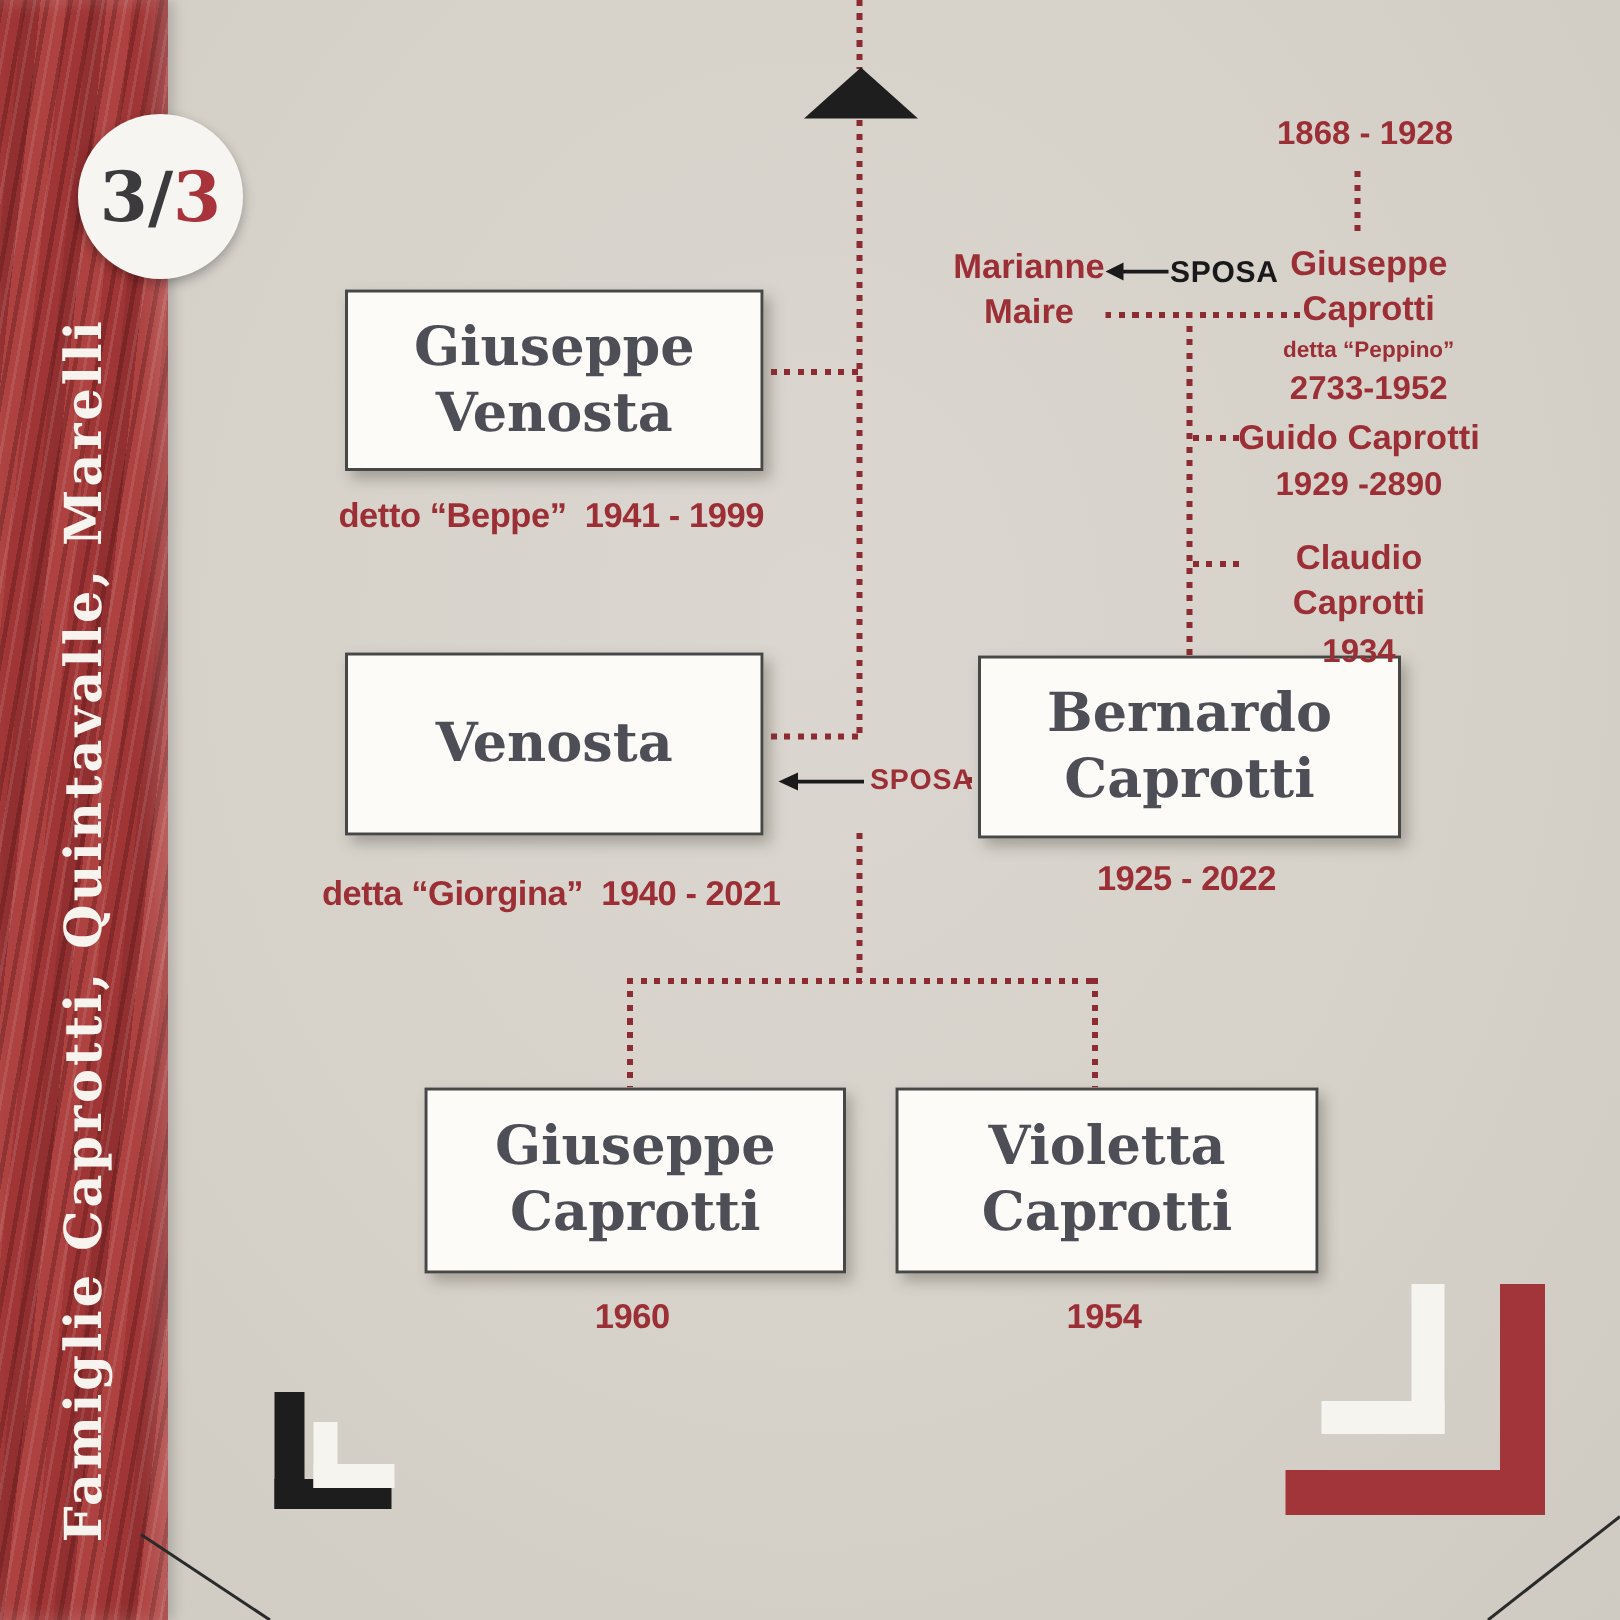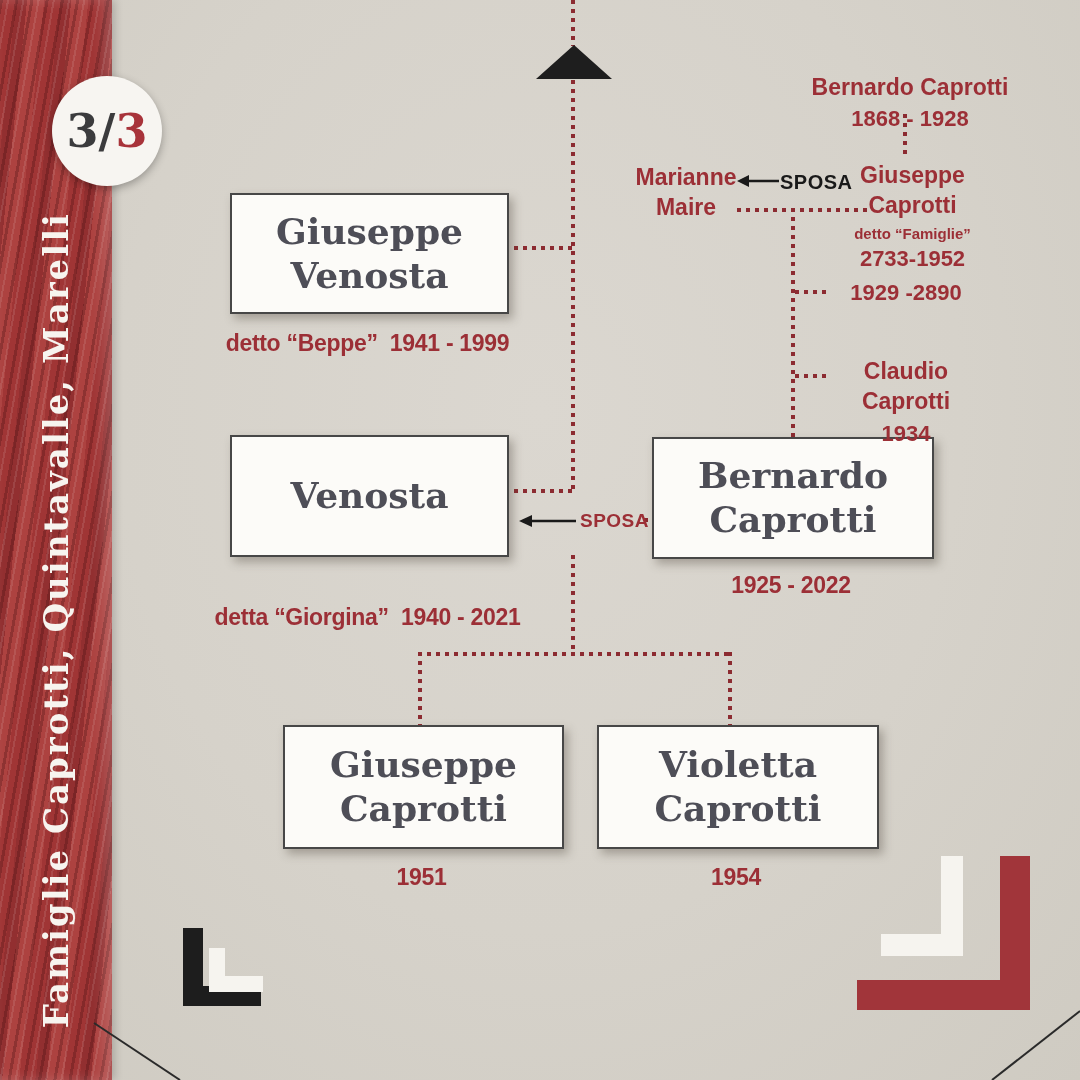--- a/index.html
+++ b/index.html
@@ -114,44 +114,44 @@
   </div>
   <div class="node" style="left:597px;top:725px;width:278px;height:120px">
     <span>Violetta</span>
     <span>Caprotti</span>
   </div>
 
   <div class="caption" style="left:195px;top:330px;width:345px">
     <span>detto “Beppe”</span>&nbsp;
     <span>1941 - 1999</span>
   </div>
-  <div class="caption" style="left:195px;top:604px;width:345px">
+  <div class="caption" style="left:195px;top:582px;width:345px">
     <span>detta “Giorgina”</span>&nbsp;
     <span>1940 - 2021</span>
   </div>
   <div class="caption" style="left:652px;top:572px;width:278px">1925 - 2022</div>
-  <div class="caption" style="left:283px;top:864px;width:277px">1951</div>
+  <div class="caption" style="left:283px;top:864px;width:277px">1960</div>
   <div class="caption" style="left:597px;top:864px;width:278px">1954</div>
 
   <div class="rc" style="left:790px;top:72px;width:240px">
-    <div class="nm">Bernardo Caprotti</div>
     <div class="yrs">1868 - 1928</div>
   </div>
   <div class="rc" style="left:622px;top:162px;width:128px">
     <div class="nm">Marianne</div>
     <div class="nm">Maire</div>
   </div>
   <div class="sposa-black" style="left:780px;top:171px;width:72px">SPOSA</div>
   <div class="rc" style="left:845px;top:160px;width:135px">
     <div class="nm">Giuseppe</div>
     <div class="nm">Caprotti</div>
-    <div class="nick">detto “Famiglie”</div>
+    <div class="nick">detta “Peppino”</div>
     <div class="yrs">2733-1952</div>
   </div>
   <div class="rc" style="left:822px;top:276px;width:168px">
+    <div class="nm">Guido Caprotti</div>
     <div class="yrs">1929 -2890</div>
   </div>
   <div class="rc" style="left:822px;top:356px;width:168px">
     <div class="nm">Claudio Caprotti</div>
     <div class="yrs">1934</div>
   </div>
 
   <div class="sposa-red" style="left:580px;top:510px;width:66px">SPOSA</div>
 
   <div class="bar black" style="left:183px;top:928px;width:20px;height:78px"></div>

